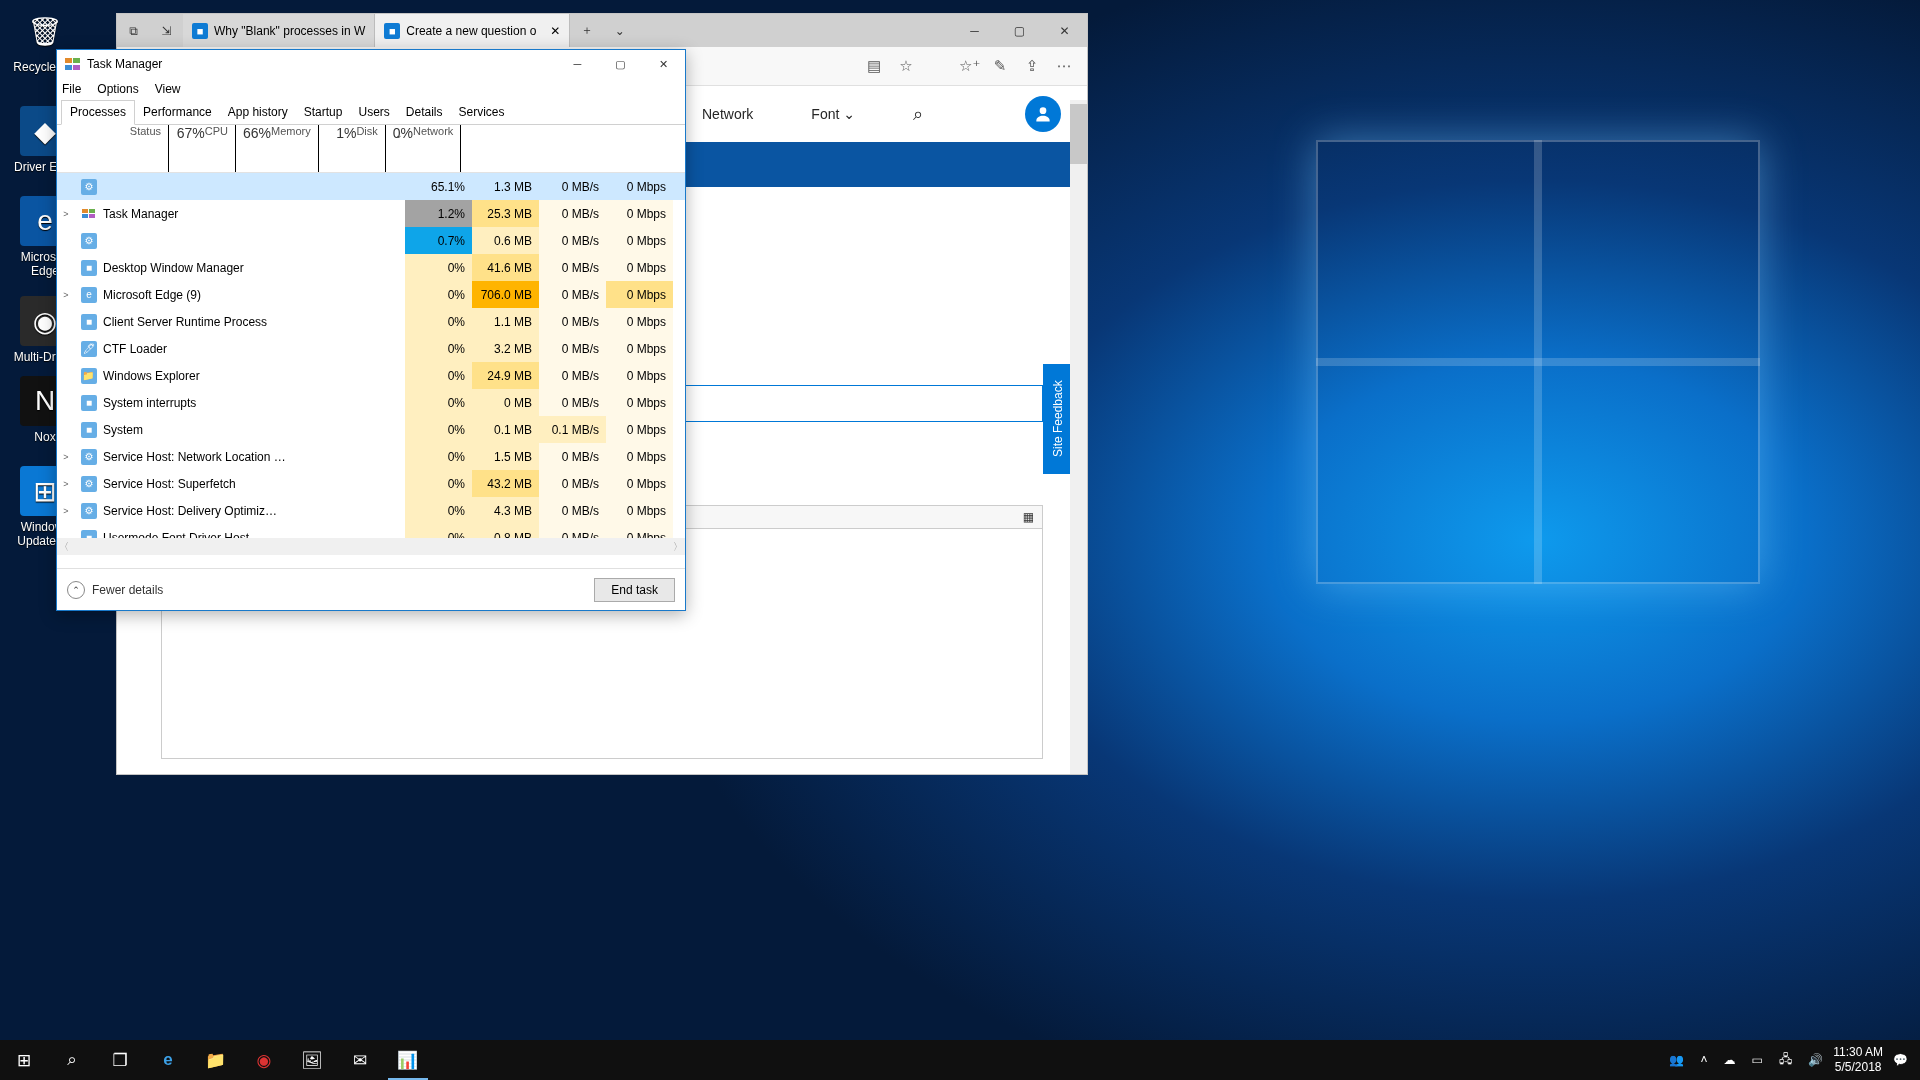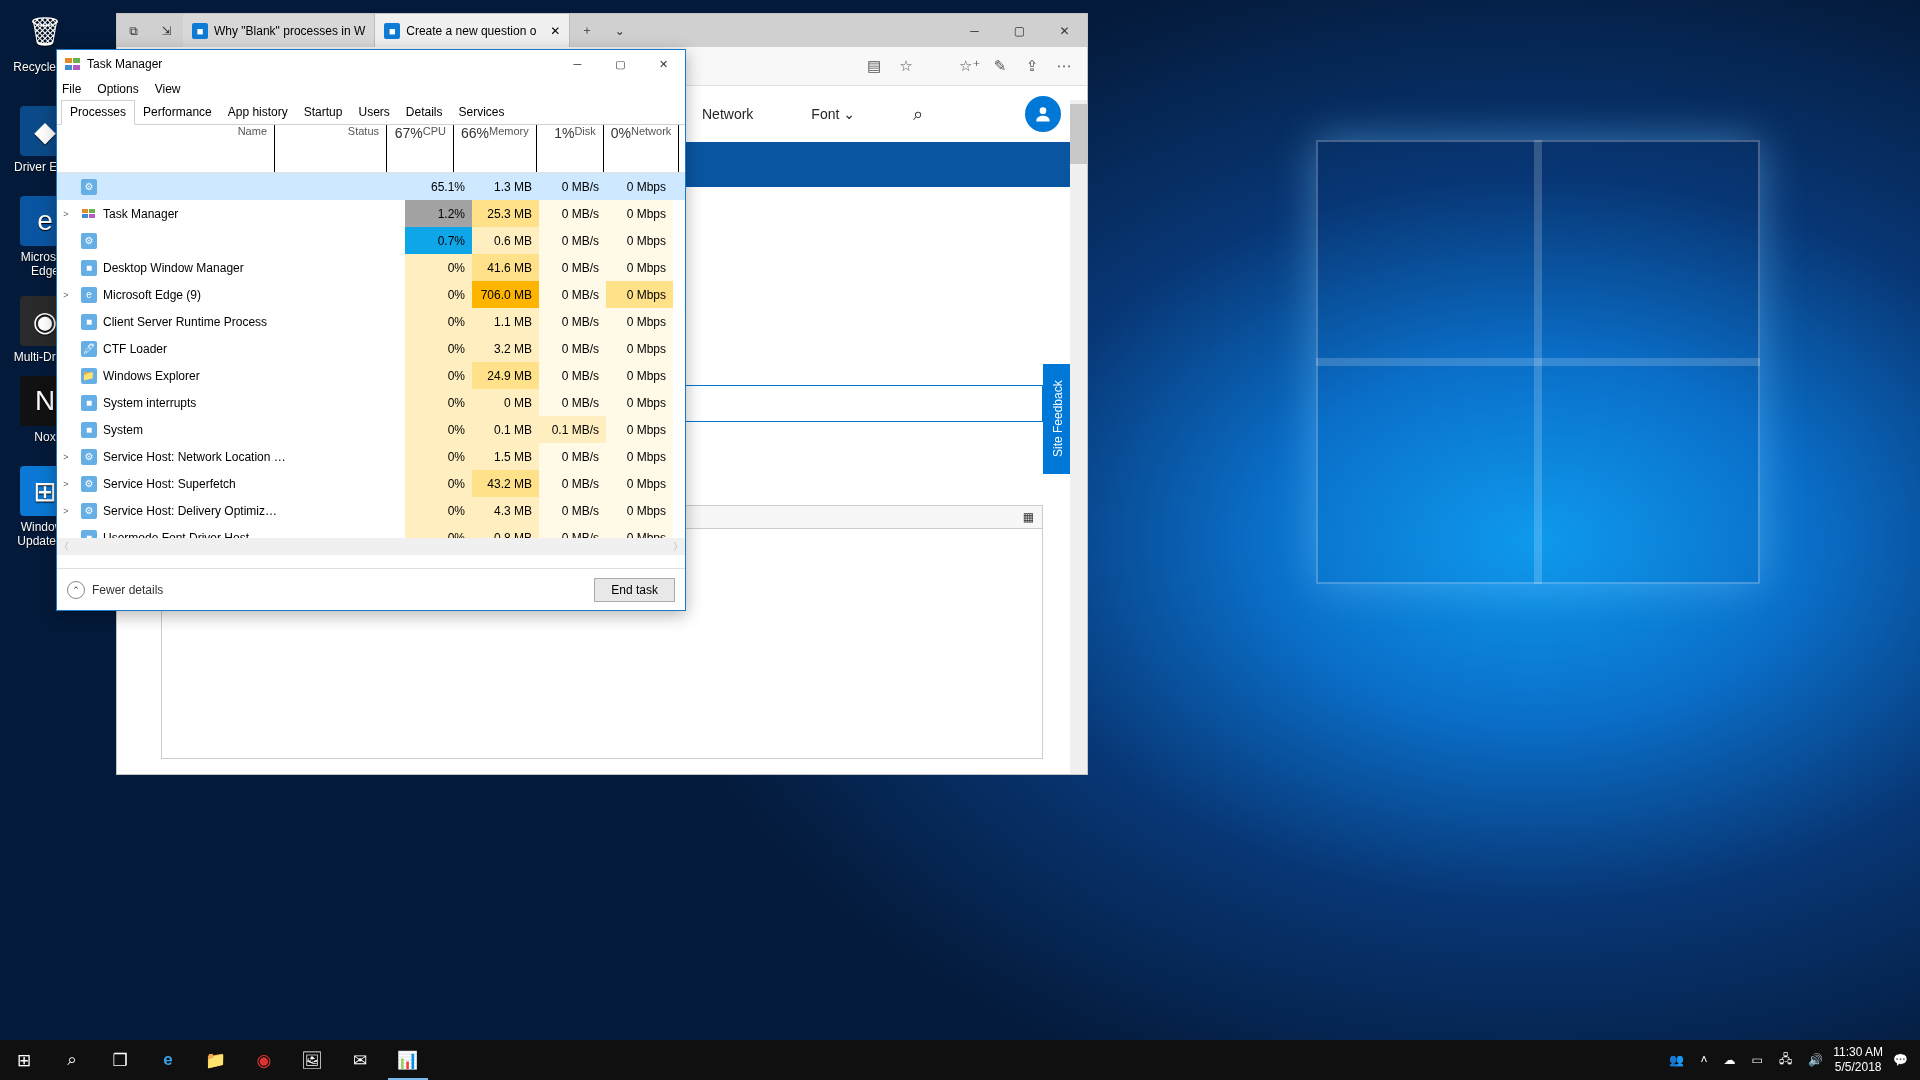--- a/index.html
+++ b/index.html
@@ -222,23 +222,20 @@
       <div>Performance</div>
       <div>App history</div>
       <div>Startup</div>
       <div>Users</div>
       <div>Details</div>
       <div>Services</div>
     </div>
   <div class="tm-grid">
     <div class="tm-head">
       <span class="chev">⌄</span>
-      <div class="c name">
-          <div class="lbl">Name</div>
-        </div>
       <div class="c status">
           <div class="lbl">Status</div>
         </div>
       <div class="c num">
           <div class="pct">67%</div>
           <div class="lbl">CPU</div>
         </div>
       <div class="c num">
           <div class="pct">66%</div>
           <div class="lbl">Memory</div>

